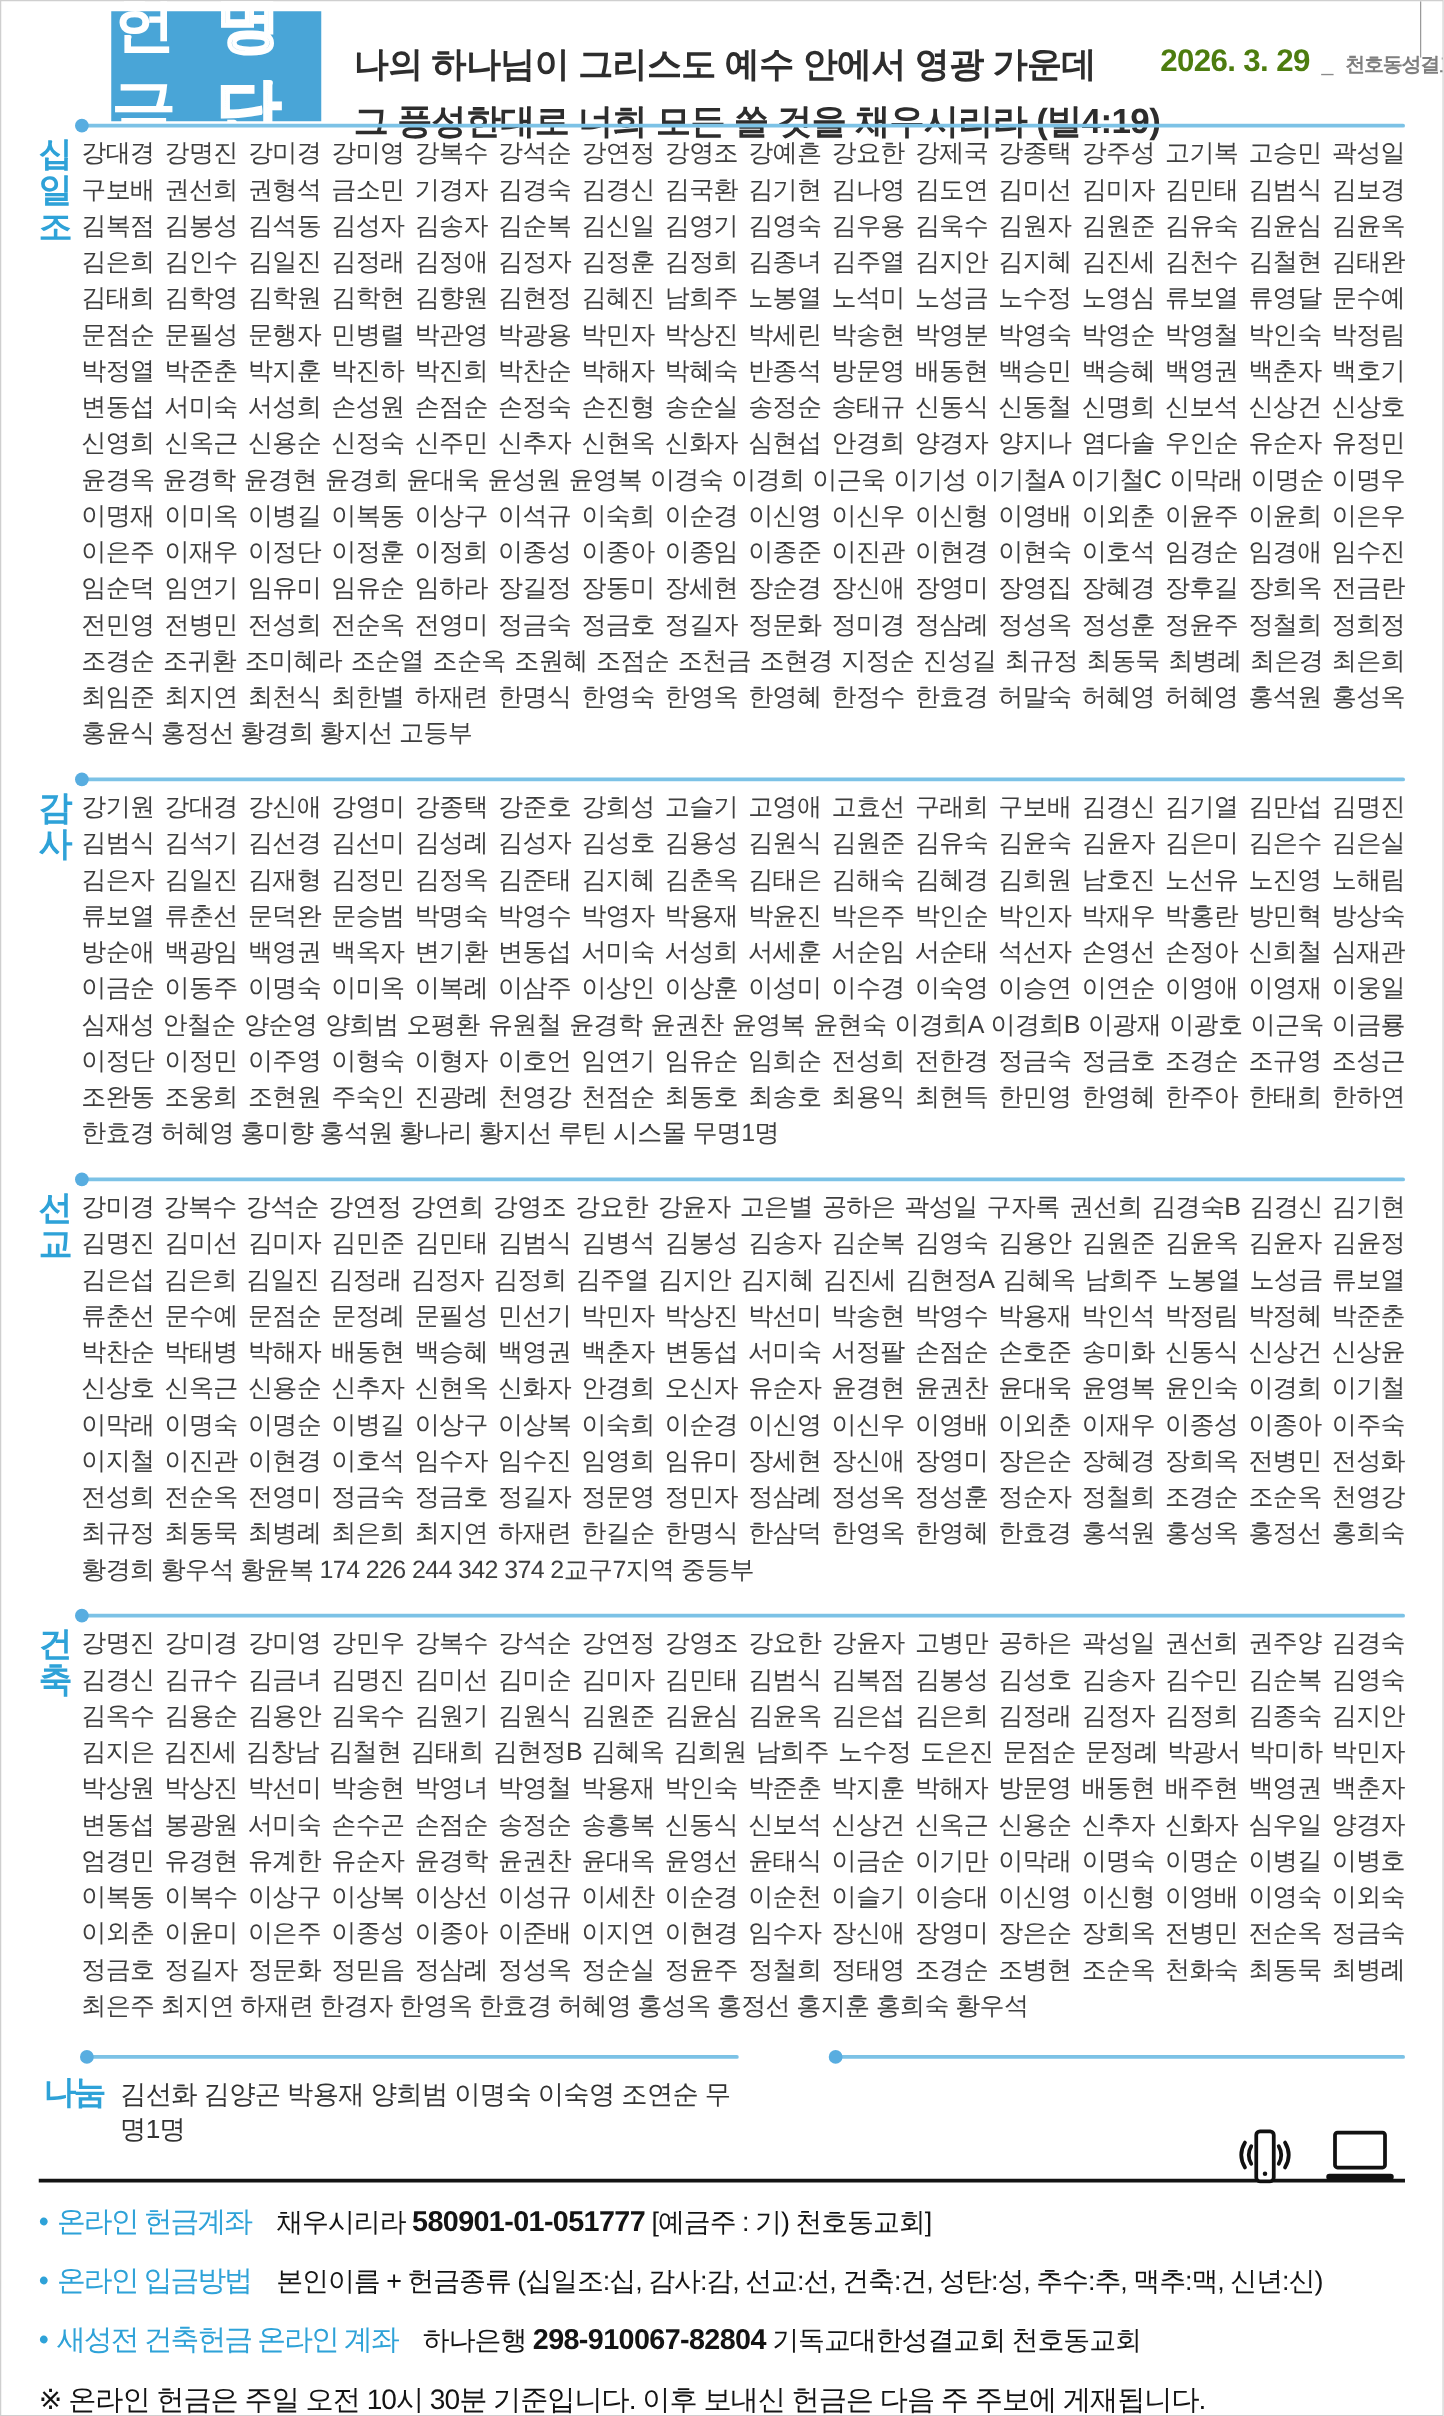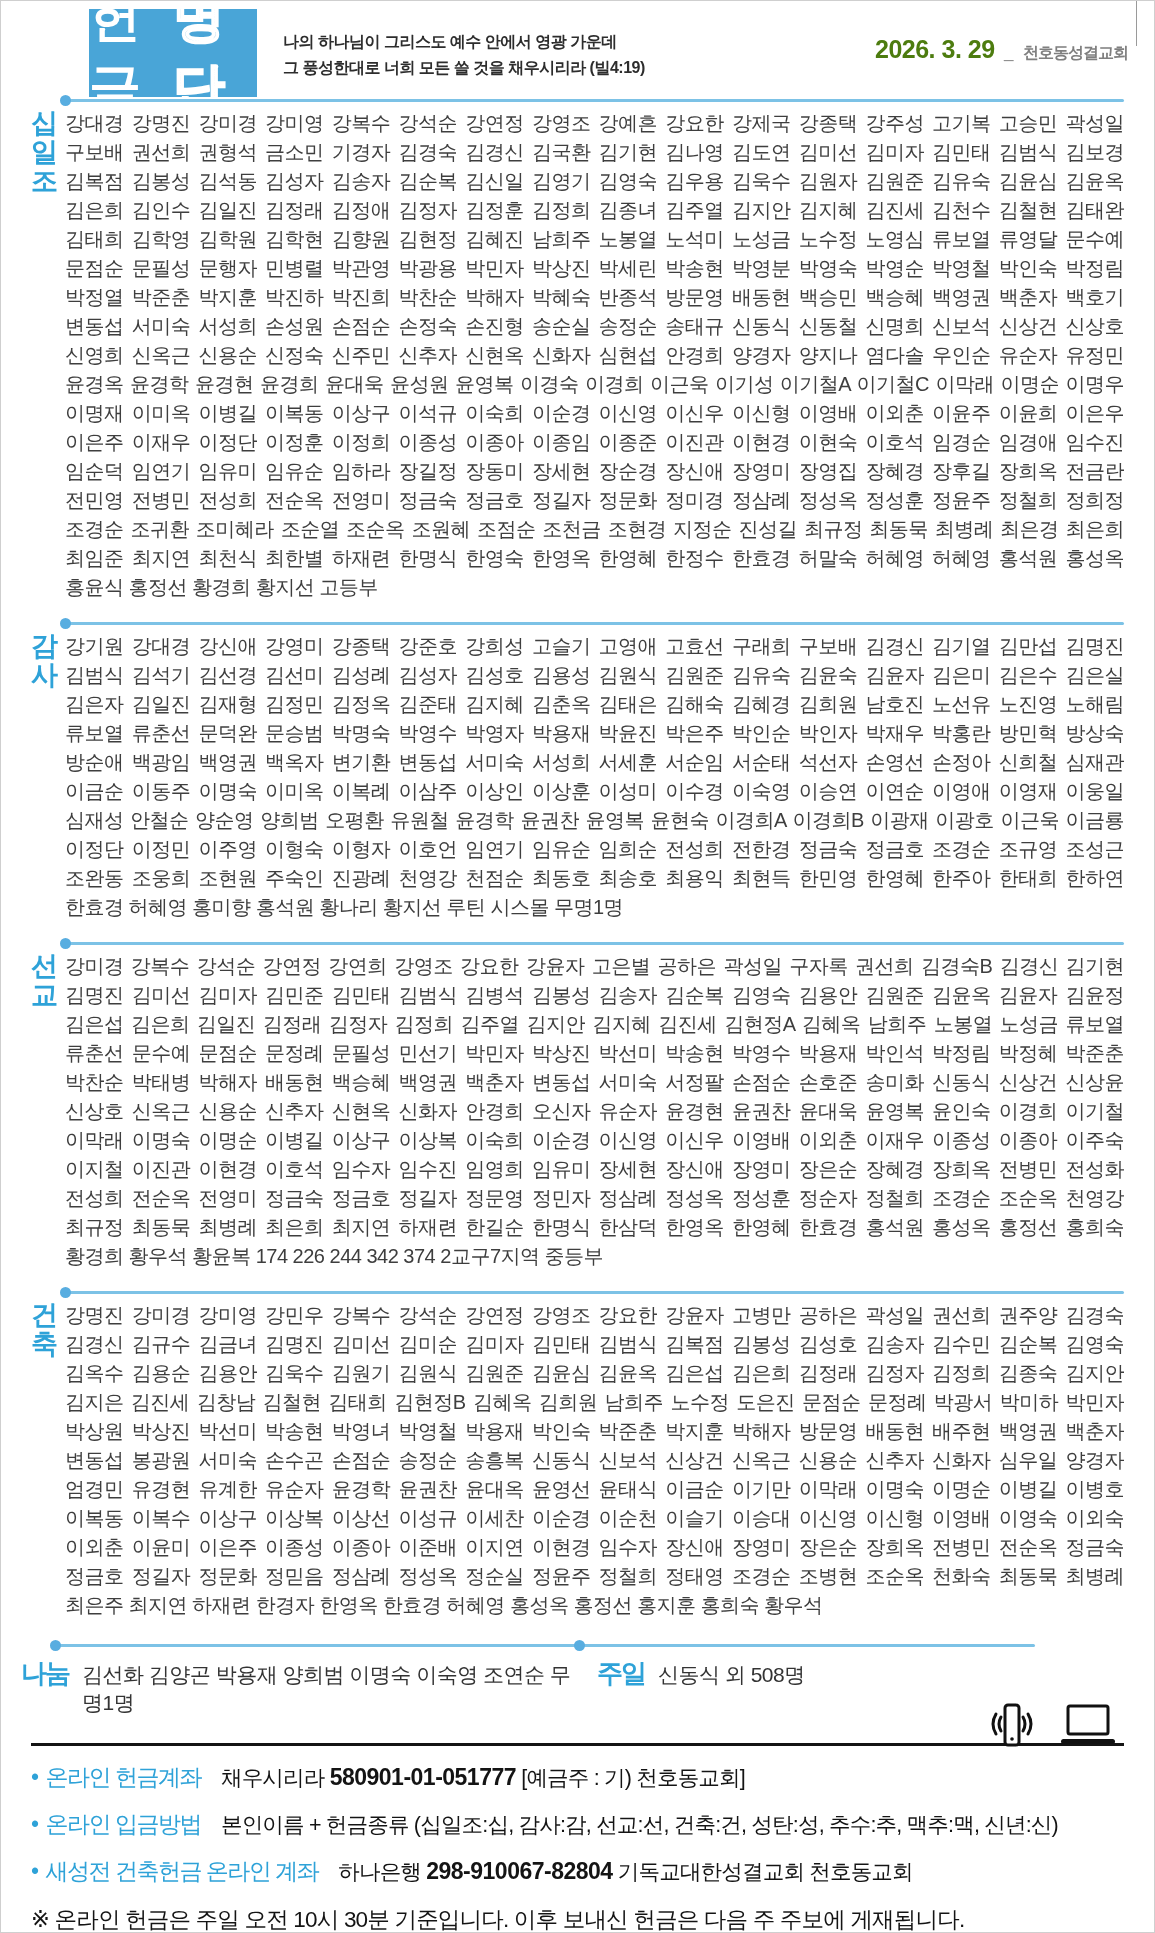--- a/index.html
+++ b/index.html
@@ -4,39 +4,39 @@
 <style>
   html,body{margin:0;padding:0;background:#e9e9e9;}
   .page{width:1155px;height:1933px;background:#ffffff;position:relative;overflow:hidden;
         border:1px solid #cfcfcf;box-sizing:border-box;
         font-family:"Liberation Sans","DejaVu Sans",sans-serif;}
   
   header{display:flex;align-items:flex-start;padding:8px 26px 12px 88px;height:98px;box-sizing:border-box;}
   .logo{width:168px;height:88px;background:var(--accent,#49a5d7);display:flex;align-items:center;justify-content:center;
         font-weight:800;font-size:52px;color:#fff;letter-spacing:-3px;flex:none;}
   .logo-outline{color:transparent;-webkit-text-stroke:2px #ffffff;font-weight:700;}
-  .verse{margin-left:26px;padding-top:20px;font-size:16px;font-weight:700;color:#2d2d2d;line-height:1.62;letter-spacing:-0.5px;white-space:nowrap;}
+  .verse{margin-left:26px;padding-top:20px;font-size:28px;font-weight:700;color:#2d2d2d;line-height:1.62;letter-spacing:-0.5px;white-space:nowrap;}
   .dateline{margin-left:auto;padding-top:26px;white-space:nowrap;}
   .date{font-size:25px;font-weight:800;color:#4d7c0f;letter-spacing:-0.5px;}
   .dash{color:#8a8a8a;margin:0 5px;font-size:17px;}
   .church{font-size:16px;color:#7f7f7f;font-weight:600;letter-spacing:-1px;}
   .artifact{position:absolute;top:0;right:17px;width:1px;height:45px;background:#9a9a9a;}
   
   main{display:block;}
   .sec{margin:0 30px;}
   .sec + .sec{margin-top:20px;}
   .rule{height:3px;background:var(--rule,#7cc2e6);margin-left:32px;position:relative;border-radius:2px;}
   .rule::before{content:'';position:absolute;left:-3px;top:-4px;width:11px;height:11px;border-radius:50%;background:var(--dot,#58ade0);}
   .sec-body{display:flex;margin-top:7px;}
   .sec-label{width:34px;flex:none;font-size:27px;font-weight:800;color:var(--label,#2ea2d8);line-height:29px;letter-spacing:-2px;}
   .sec-lines{flex:1;min-width:0;font-size:20px;color:#3e3e3e;line-height:29px;letter-spacing:-0.5px;}
   .name-line{text-align:justify;text-align-last:justify;}
   .name-line.last{text-align-last:left;}
   
-  .bottom-row{display:flex;margin:24px 30px 0 20px;}
+  .bottom-row{display:flex;justify-content:space-between;margin:24px 30px 0 34px;}
   .bsec{width:556px;}
   .bsec.right{width:458px;}
   .bsec .rule{margin-left:32px;}
   .bsec.right .rule{margin-left:0;}
   .bsec-body{display:flex;align-items:baseline;margin-top:9px;}
   .bsec.right .bsec-body{margin-left:20px;}
   .blabel{font-size:26px;font-weight:800;color:var(--label,#2ea2d8);letter-spacing:-2px;flex:none;}
   .btext{margin-left:13px;font-size:21px;color:#333;letter-spacing:-0.5px;}
   
   .footer{margin:26px 30px 0 30px;position:relative;}
@@ -171,24 +171,20 @@
     <div id="bottomRow" class="bottom-row">
         <div class="bsec">
           <div class="rule"></div>
           <div class="bsec-body">
             <span class="blabel">나눔</span>
             <span class="btext">김선화 김양곤 박용재 양희범 이명숙 이숙영 조연순 무명1명</span>
           </div>
         </div>
         <div class="bsec right">
           <div class="rule"></div>
-          <div class="bsec-body">
-            <span class="blabel">주일</span>
-            <span class="btext">신동식 외 508명</span>
-          </div>
         </div>
       </div>
   </main>
 
   <div class="footer">
     <div class="footer-rule">
       <div class="device-icons">
         <svg width="52" height="46" viewBox="0 0 52 46">
           <path d="M10 13 Q4 23 10 33" stroke="#111" fill="none" stroke-width="3" stroke-linecap="round"></path>
           <path d="M15 16 Q11 23 15 30" stroke="#111" fill="none" stroke-width="3" stroke-linecap="round"></path>

